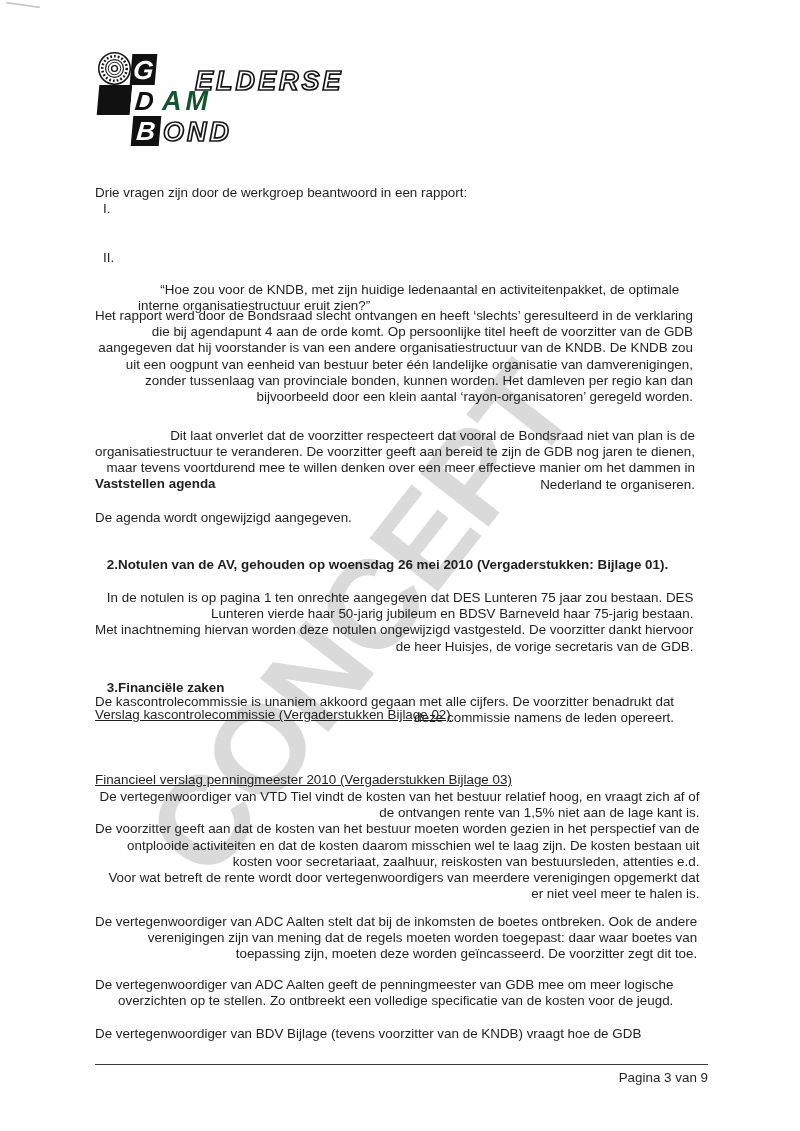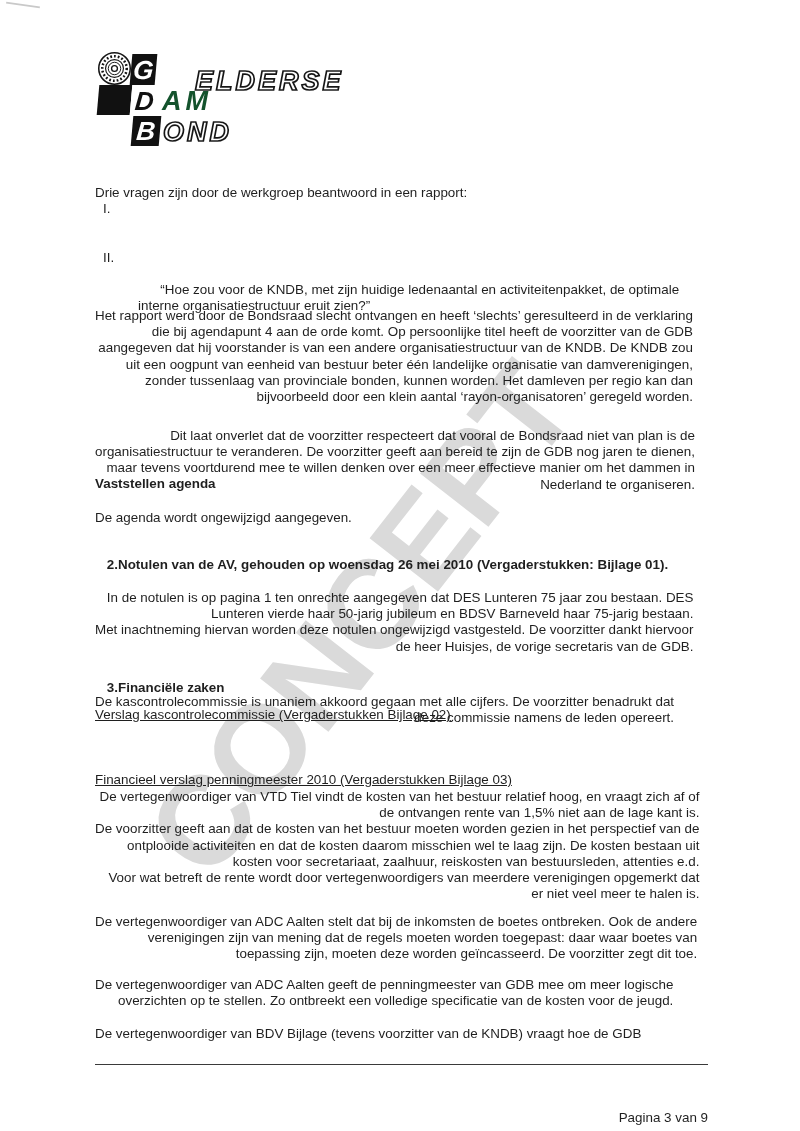--- a/index.html
+++ b/index.html
@@ -53,21 +53,21 @@
            font-size:13.4px; line-height:16.2px; }
   .qnum { position:absolute; left:8px; top:0; width:24px; }
 
   .h-num-row { display:flex; }
   .h-num { width:23px; flex:0 0 23px; }
 
   
   .footer-line { position:absolute; left:95px; top:1064px; width:613px; height:0;
                  border-top:1.5px solid #3a3a3a; z-index:2; }
   .footer-text { position:absolute; left:95px; top:1070px; width:613px;
-                 text-align:right; font-size:13.4px; z-index:2;margin-top:40px; }
+                 text-align:right; font-size:13.4px; z-index:2; }
 </style>
 </head>
 <body>
 
 <div class="page">
 
   <div class="watermark">CONCEPT</div>
 
   <div class="scan-mark"></div>
 

